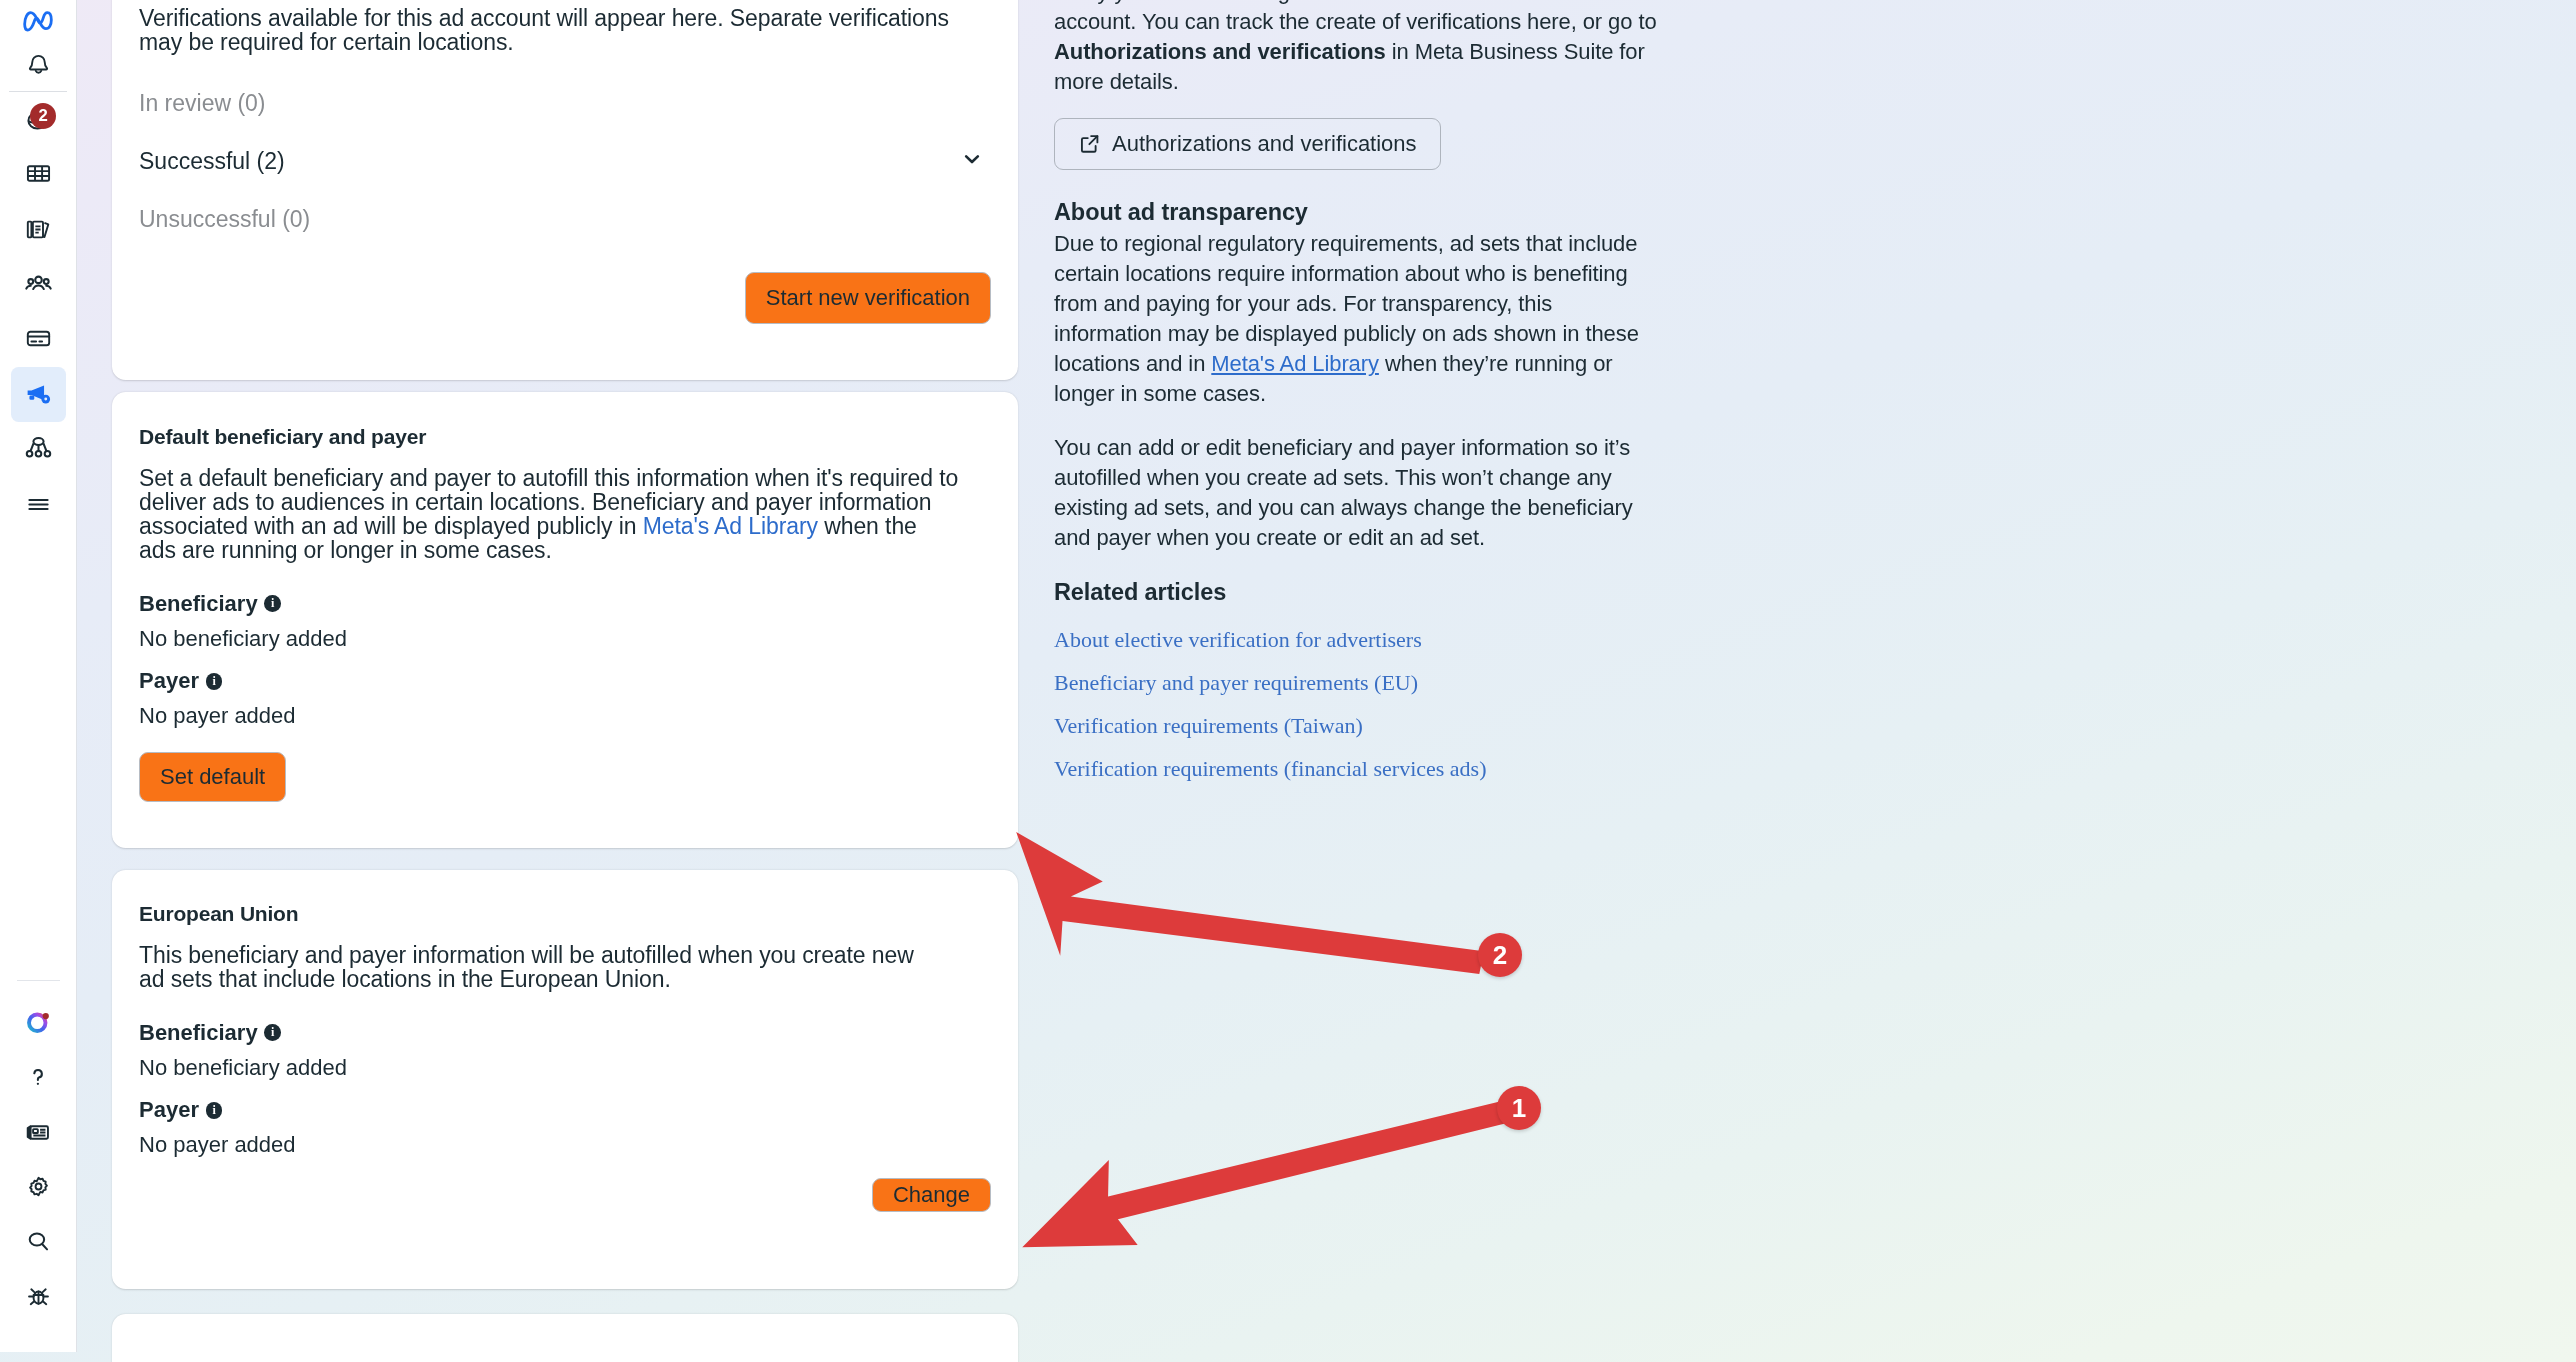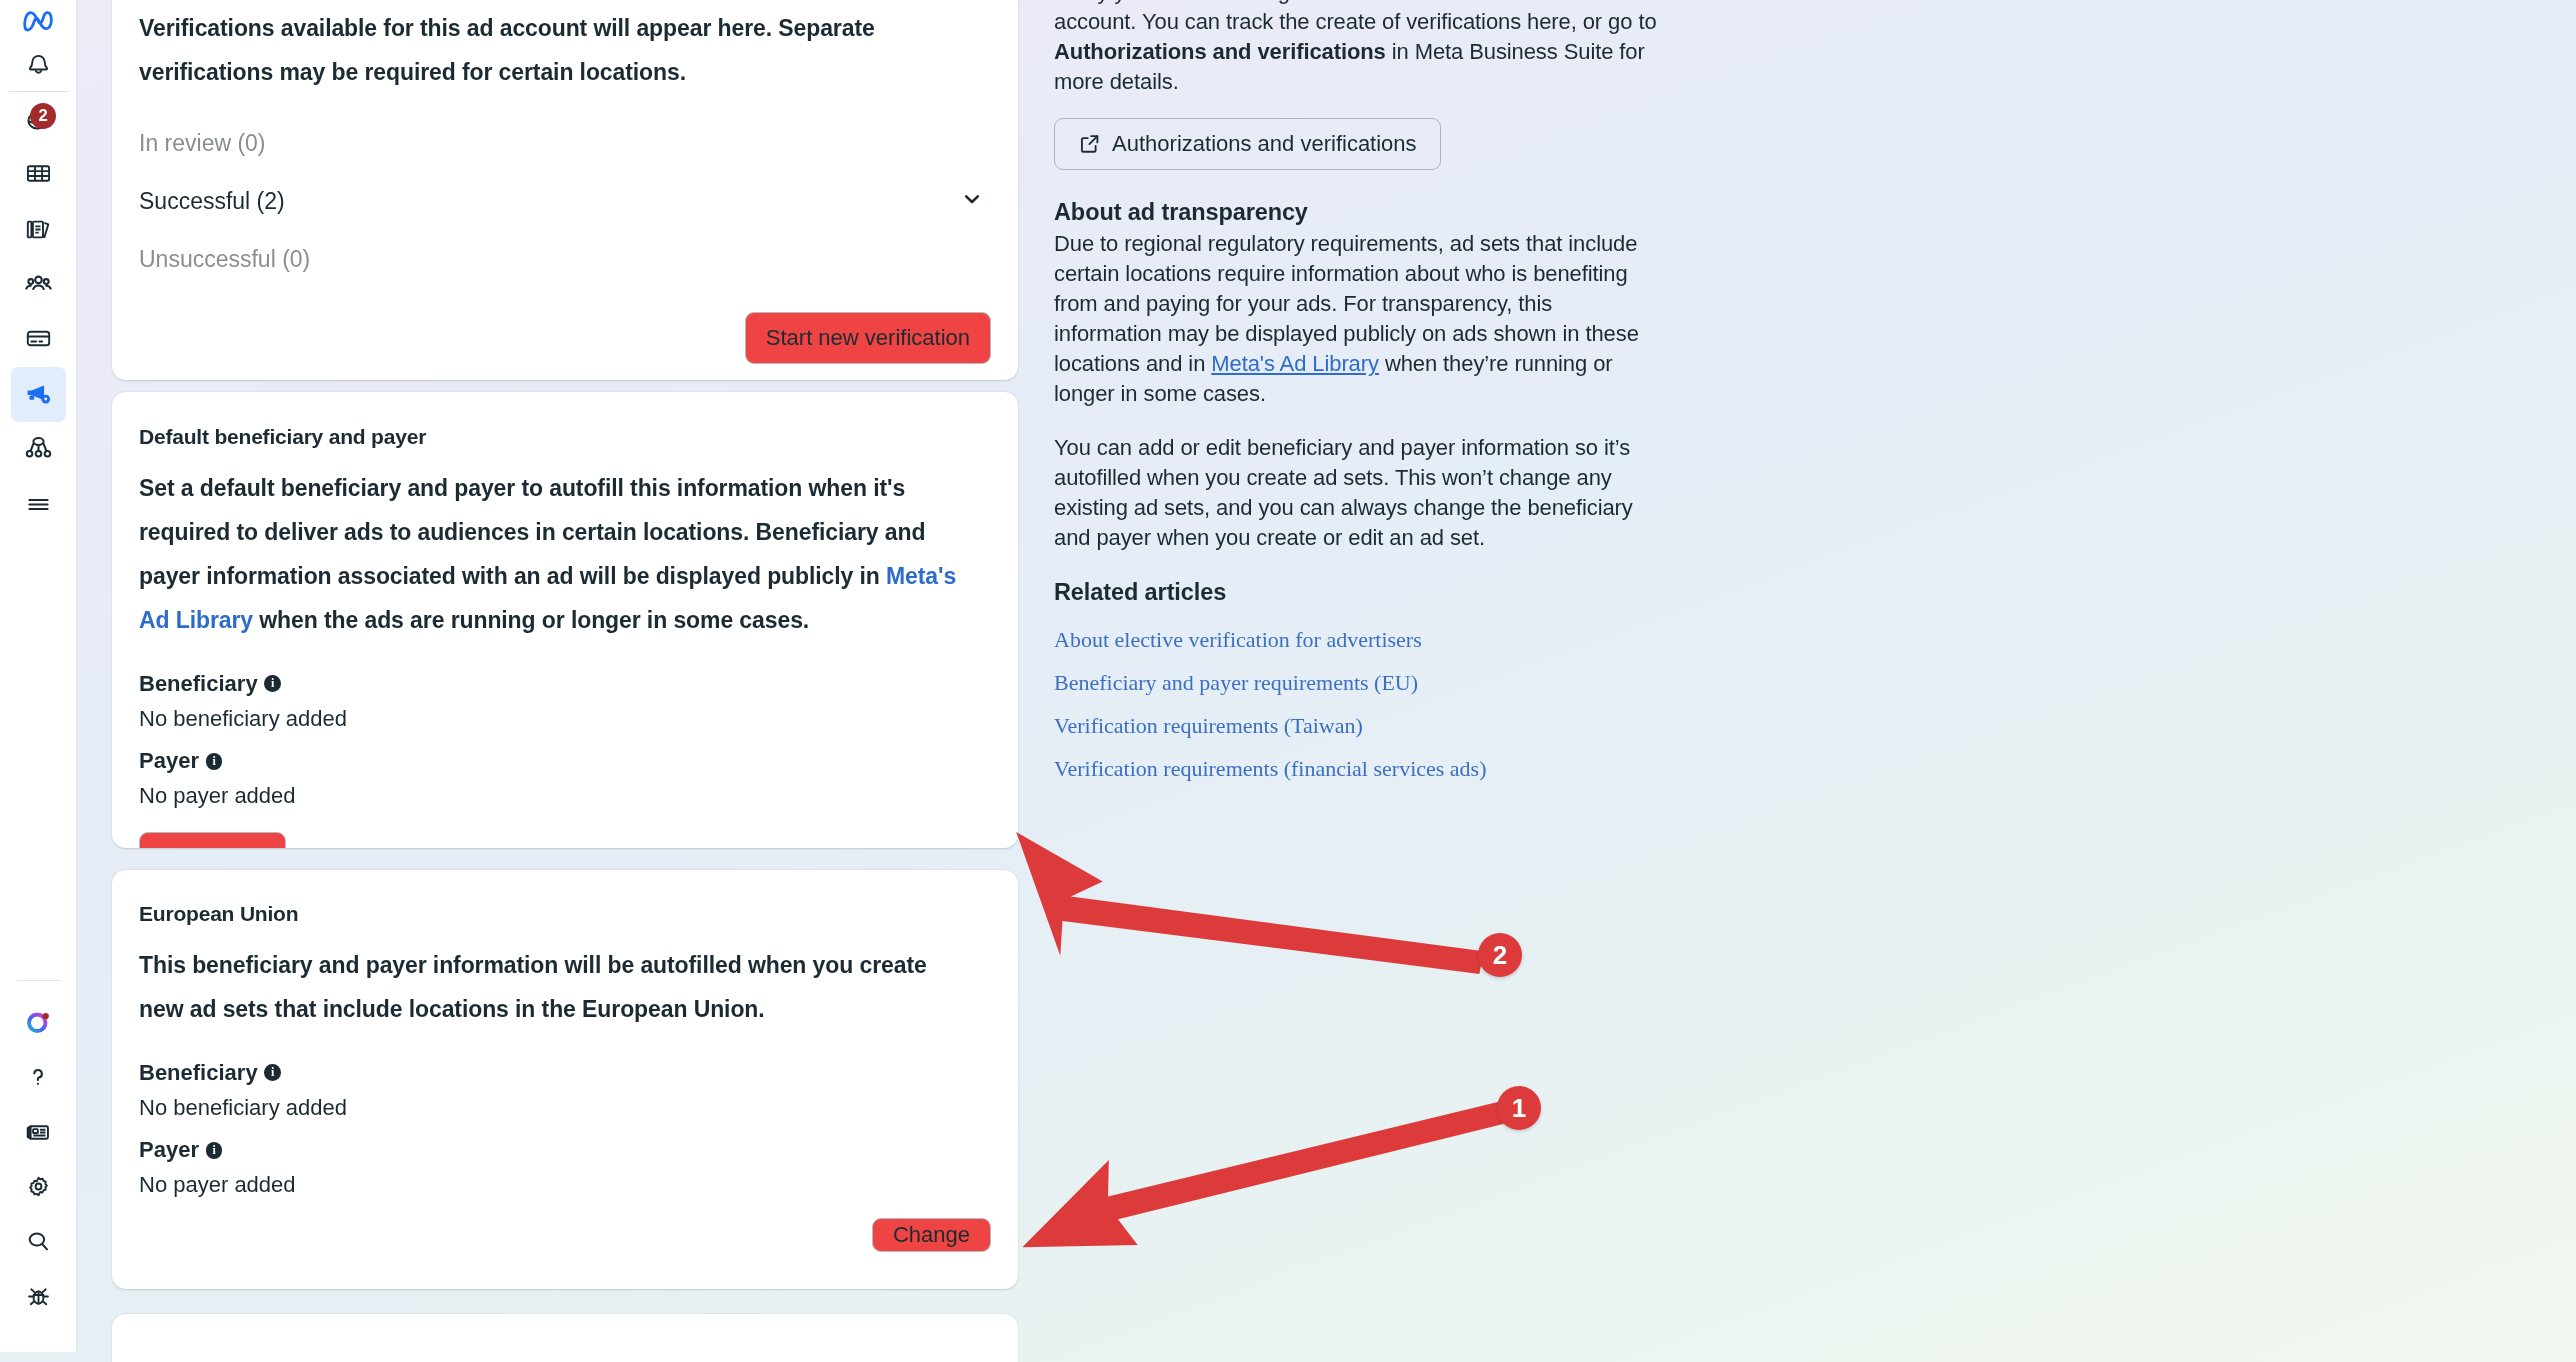--- a/index.html
+++ b/index.html
@@ -92,24 +92,23 @@
     width: 906px;
     background: #ffffff;
     border-radius: 13.7px;
     box-shadow: 0 0.8px 2.3px rgba(0,0,0,0.10), 0 0.8px 1.5px rgba(0,0,0,0.06);
     overflow: hidden;
   }
   .card-inner { padding: 0 27px; }
 
   .body-text {
     font-size: 23px;
-    line-height: 44px;
+    line-height: 24px;
     color: #1c2b33;
     letter-spacing: -0.1px;
-    font-weight: bold;
   }
   .muted { color: #8a8d91; }
   .card-title {
     font-size: 21px;
     font-weight: bold;
     color: #1c2b33;
     letter-spacing: -0.2px;
   }
   .field-label {
     font-size: 22px;
@@ -136,21 +135,21 @@
     font-family: "Liberation Serif", serif;
     line-height: 1;
     padding-bottom: 0.8px;
   }
 
   .btn {
     display: inline-flex;
     align-items: center;
     justify-content: center;
     gap: 10.6px;
-    background: #ef4444;
+    background: #f97316;
     border: 0.8px solid #b6bcc4;
     border-radius: 9px;
     color: #1c2b33;
     font-size: 22px;
     font-family: "Liberation Sans", sans-serif;
     cursor: pointer;
     padding: 0 20px;
     height: 47px;
     white-space: nowrap;
   }

